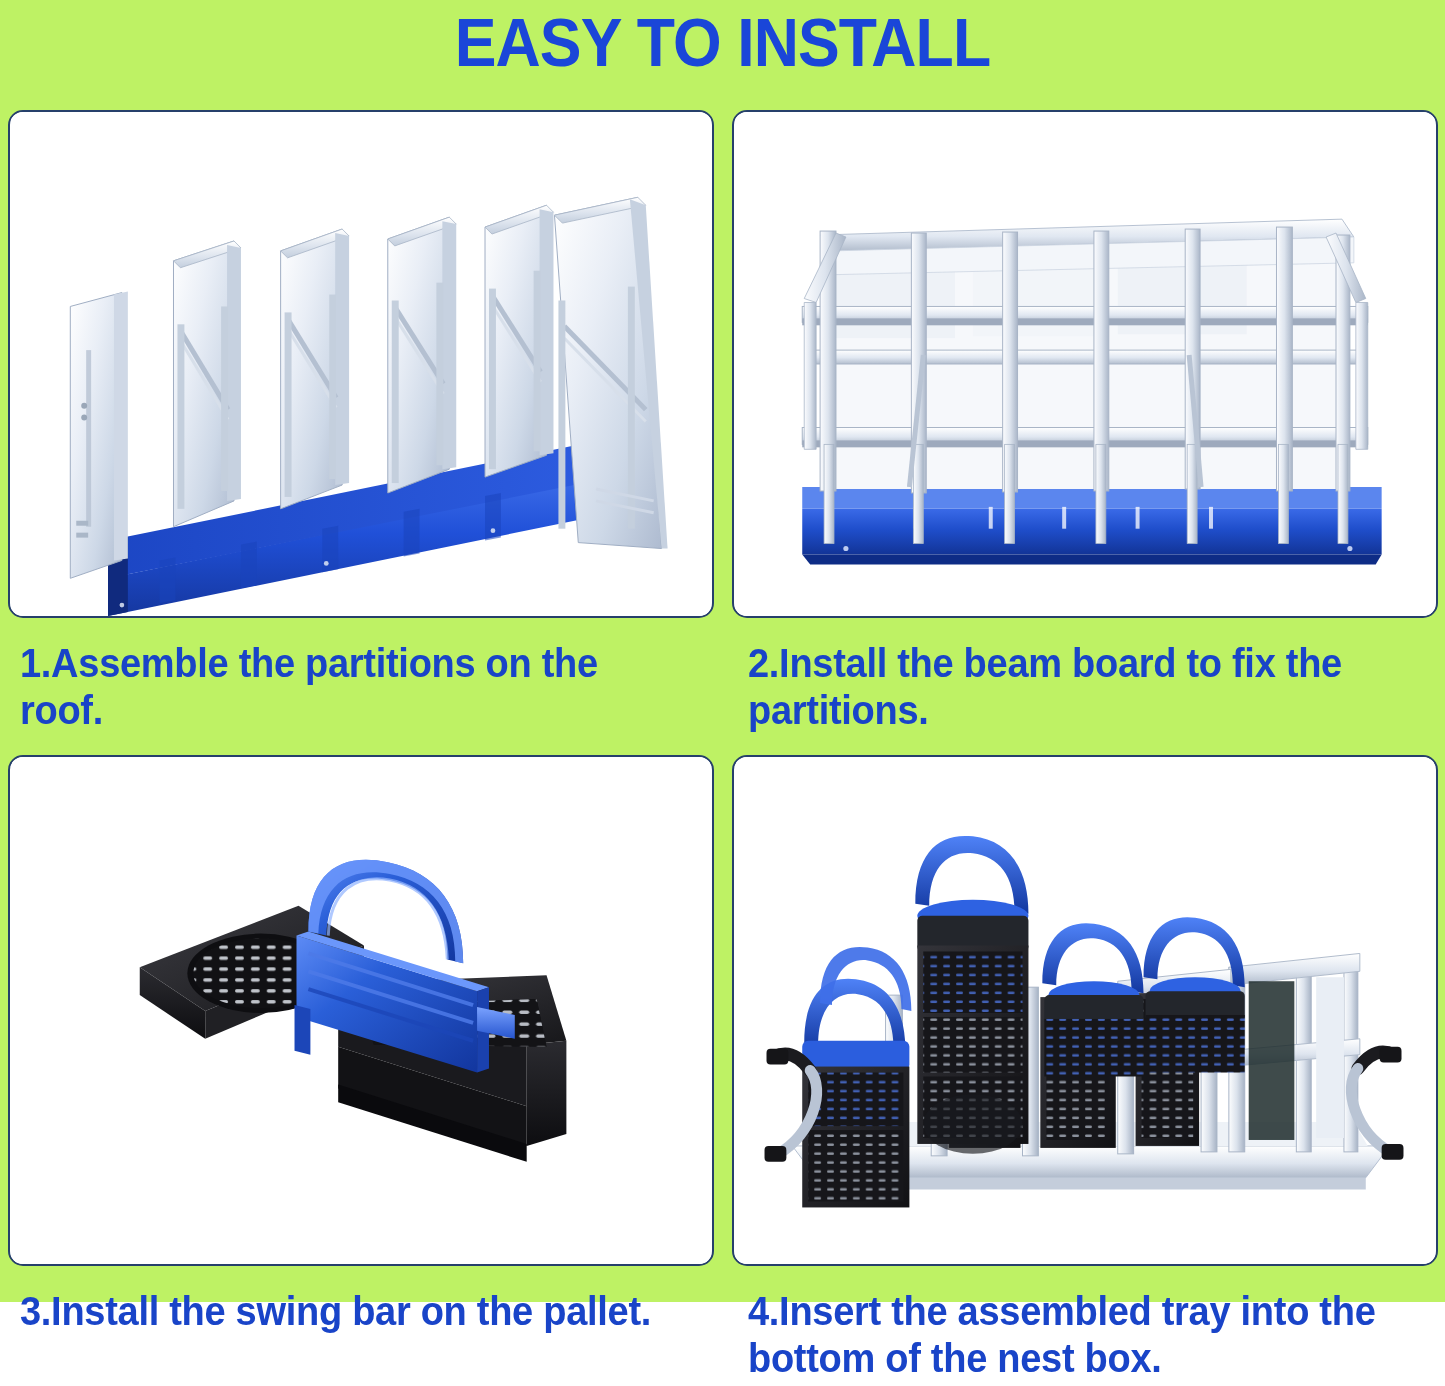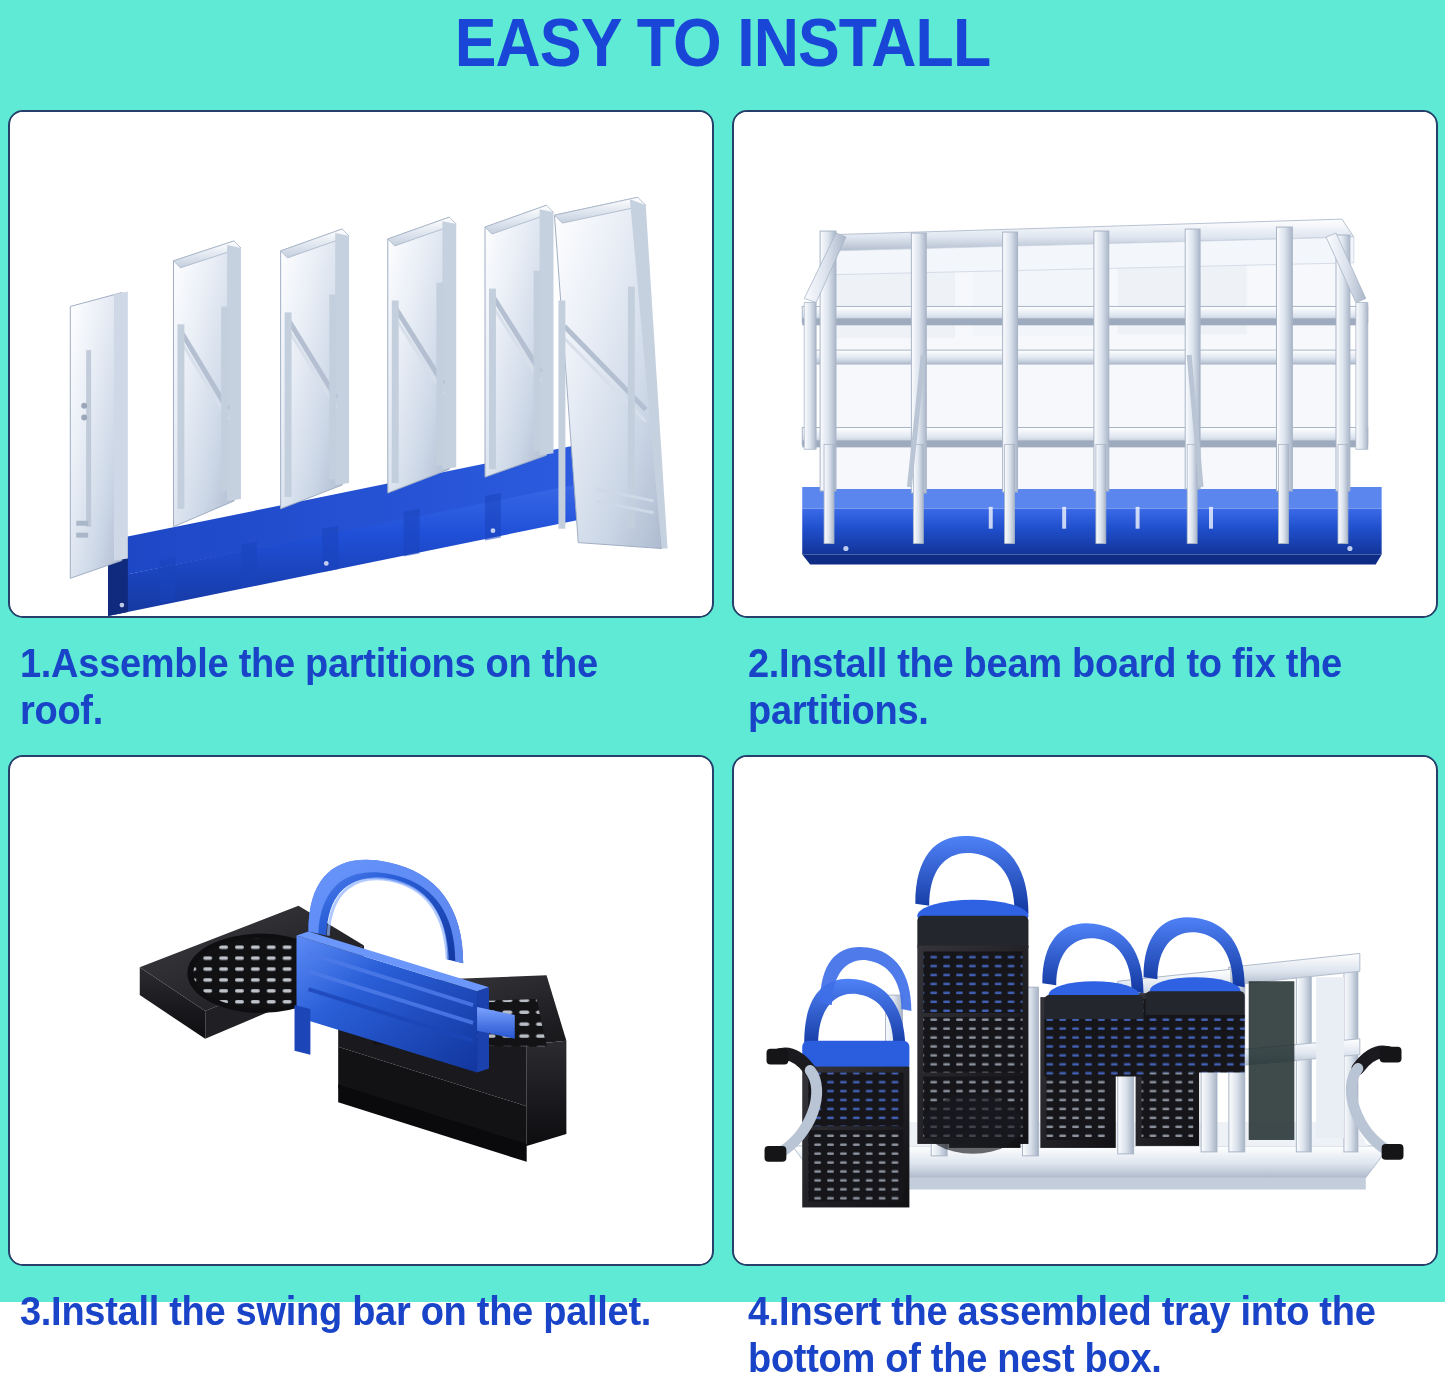--- a/index.html
+++ b/index.html
@@ -5,21 +5,21 @@
   * { box-sizing: border-box; margin: 0; padding: 0; }
   html, body {
     width: 1445px; height: 1386px;
     background: #ffffff;
     font-family: "Liberation Sans", sans-serif;
     overflow: hidden;
   }
   #page {
     position: relative;
     width: 1445px; height: 1302px;
-    background: #5eead4;
+    background: #bef264;
   }
 
   
   .title {
     position: absolute;
     left: 0; top: 2px;
     width: 1445px;
     text-align: center;
     font-size: 68px;
     font-weight: 700;

